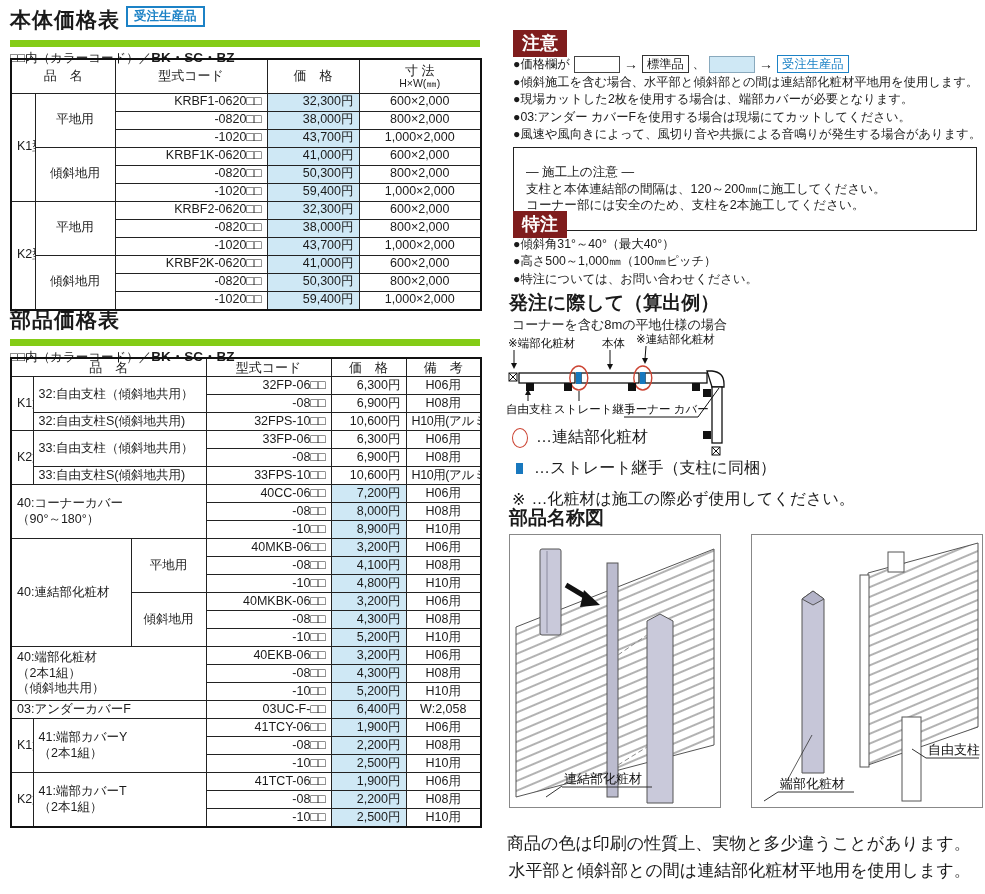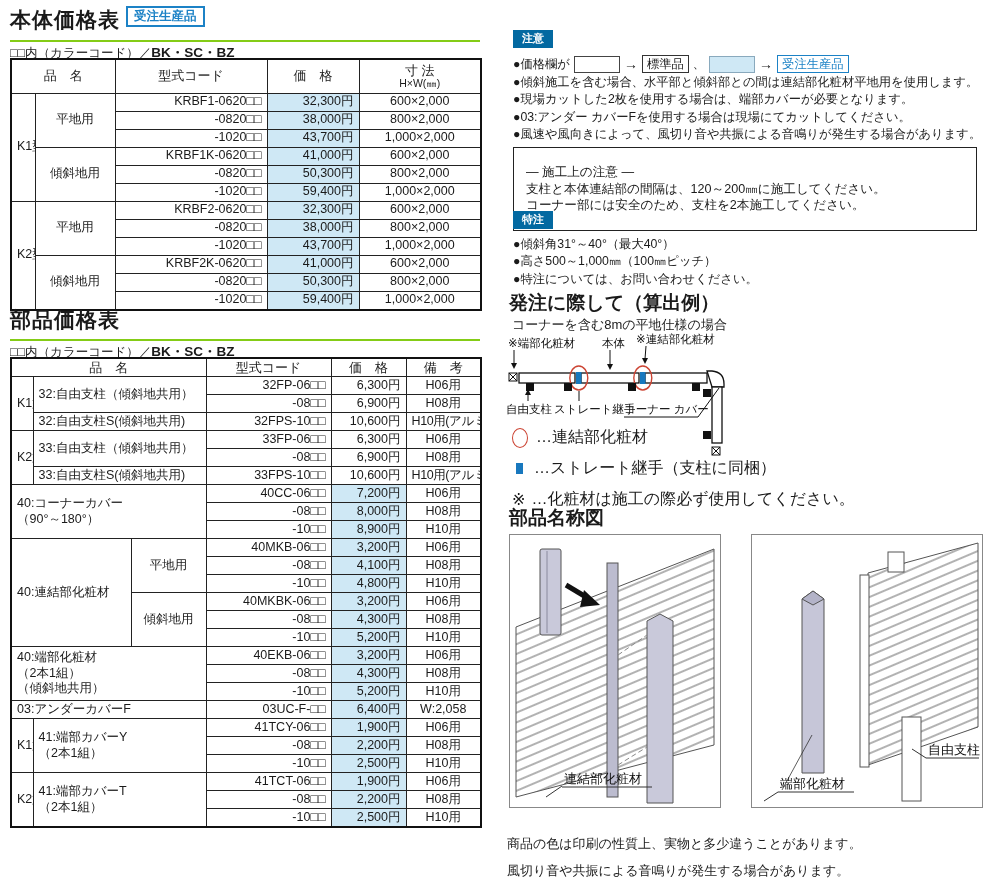--- a/index.html
+++ b/index.html
@@ -4,58 +4,58 @@
 <style>
   html,body{margin:0;padding:0;background:#fff;}
   .sheet{position:relative;width:985px;height:894px;background:#fff;overflow:hidden;
          font-family:"Liberation Sans","DejaVu Sans",sans-serif;color:#1a1a1a;}
   .abs{position:absolute;}
   .h1{font-size:21px;font-weight:bold;letter-spacing:1px;white-space:nowrap;}
   .h2{font-size:19px;font-weight:bold;white-space:nowrap;}
   .titlerow{display:flex;align-items:flex-start;gap:6px;}
   .badge-order{border:2px solid #1c82c6;color:#1c82c6;font-size:12.5px;font-weight:bold;
                padding:1px 6px;line-height:1.2;white-space:nowrap;}
-  .colorline{border-top:2px solid #84cc16;padding-top:2px;font-size:12.5px;white-space:nowrap;}
+  .colorline{border-top:7px solid #84cc16;padding-top:2px;font-size:12.5px;white-space:nowrap;}
   .colorline b{font-size:13.5px;}
   table.pt{border-collapse:collapse;table-layout:fixed;width:470px;border:2px solid #111;}
   .pt td,.pt th{border:1px solid #222;height:17px;padding:0 5px;font-size:12.5px;
                 line-height:1.05;white-space:nowrap;overflow:hidden;font-weight:normal;}
   .pt th{text-align:center;font-size:13px;}
   .hdr2{height:34px;}
   .sz2{font-size:10.5px;}
   .code{font-weight:bold;font-size:13.5px;text-align:right;padding-right:10px;}
   .price{font-weight:bold;font-size:13px;text-align:right;padding-right:8px;}
   .hl{background:#cfe8f5;}
   .size{text-align:center;font-size:12px;}
   .note{text-align:center;font-size:11px;}
   .note-sm{font-size:8.8px;letter-spacing:-0.4px;}
   .vlabel{text-align:center;font-size:12px;line-height:1.12;word-break:break-all;
           white-space:normal;padding:0 3px;}
   .subl{text-align:center;font-size:12.5px;}
   .name{font-size:12.3px;padding-left:5px;}
   .name div{line-height:1.25;}
   .gtop{border-top:2px solid #111;}
   .dash{border-top:1.5px dashed #555;}
-  .tag{display:inline-block;background:#0369a1;color:#fff;font-size:11px;font-weight:bold;
+  .tag{display:inline-block;background:#7f1d1d;color:#fff;font-size:18px;font-weight:bold;
        padding:2px 9px;line-height:1.25;}
   .blist div{font-size:12.3px;line-height:17.3px;white-space:nowrap;}
   .pricenote{display:flex;align-items:center;gap:4px;font-size:12.3px;height:20px;white-space:nowrap;}
   .wbox{width:44px;height:15px;border:1px solid #444;background:#fff;display:inline-block;}
   .bbox{width:44px;height:15px;border:1px solid #89a9bd;background:#cfe8f5;display:inline-block;}
   .stdbox{border:1.5px solid #333;padding:0 4px;line-height:16px;display:inline-block;}
   .ordbox{border:1.5px solid #1c82c6;color:#1c82c6;padding:0 4px;line-height:16px;display:inline-block;}
   .arr{font-weight:bold;font-size:14px;}
   .consbox{border:1.4px solid #222;padding:16px 12px;font-size:12.6px;line-height:16.5px;white-space:nowrap;}
   .sub13{font-size:13px;white-space:nowrap;}
   .lgrow{display:flex;align-items:center;margin-bottom:10px;font-size:16px;white-space:nowrap;}
   .lg-circle{width:14px;height:18px;border:1.7px solid #cc4433;border-radius:50%;margin-right:8px;flex:none;}
   .lg-square{width:7px;height:11px;background:#1878be;margin:0 11px 0 4px;flex:none;}
   .lg-mark{margin-right:6px;}
   .figbox{position:absolute;border:1px solid #888;background:#fff;}
-  .footer div{font-size:13px;line-height:27px;white-space:nowrap;}
+  .footer div{font-size:17px;line-height:27px;white-space:nowrap;text-align:right;}
   svg text{fill:#111;}
 </style>
 </head>
 <body>
 
 <div class="sheet">
 
   <div class="abs titlerow" style="left:10px;top:6px">
     <span class="h1">本体価格表</span>
     <span class="badge-order">受注生産品</span>
@@ -475,16 +475,16 @@
       <text x="28" y="253" font-size="13">端部化粧材</text>
       <line x1="26" y1="257" x2="102" y2="257" stroke="#333"></line>
       <text x="176" y="219" font-size="13">自由支柱</text>
       <line x1="174" y1="223" x2="227" y2="223" stroke="#333"></line>
       <line x1="174" y1="223" x2="160" y2="214" stroke="#333"></line>
     </svg>
   </div>
 
   <div class="abs footer" style="left:507px;top:830px">
     <div>商品の色は印刷の性質上、実物と多少違うことがあります。</div>
-    <div>風切り音や共振による音鳴りが発生する場合があります。</div>
+    <div>水平部と傾斜部との間は連結部化粧材平地用を使用します。</div>
   </div>
 
 </div>
 
 </body></html>

